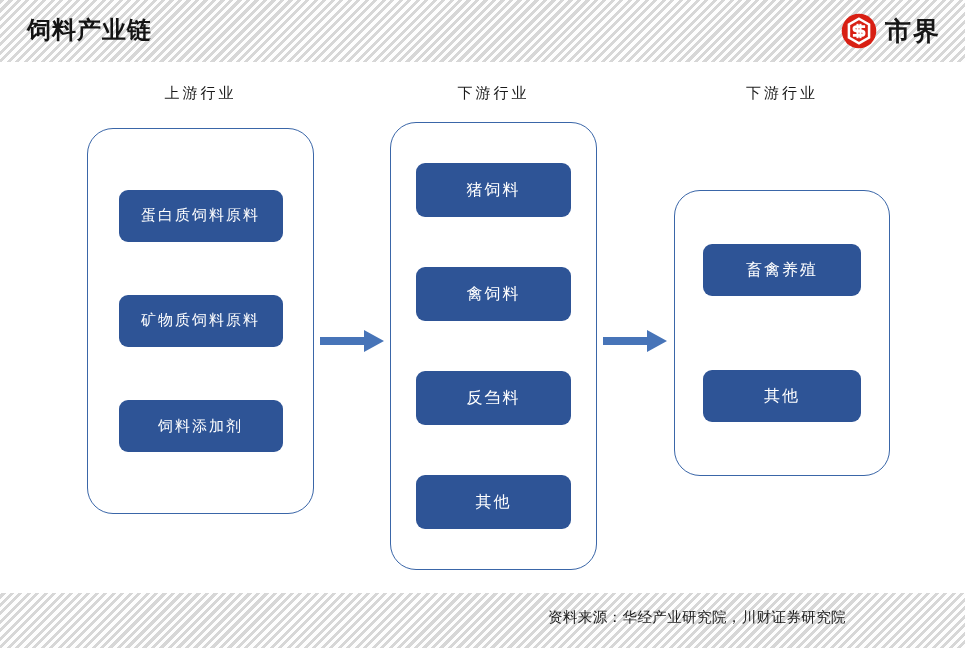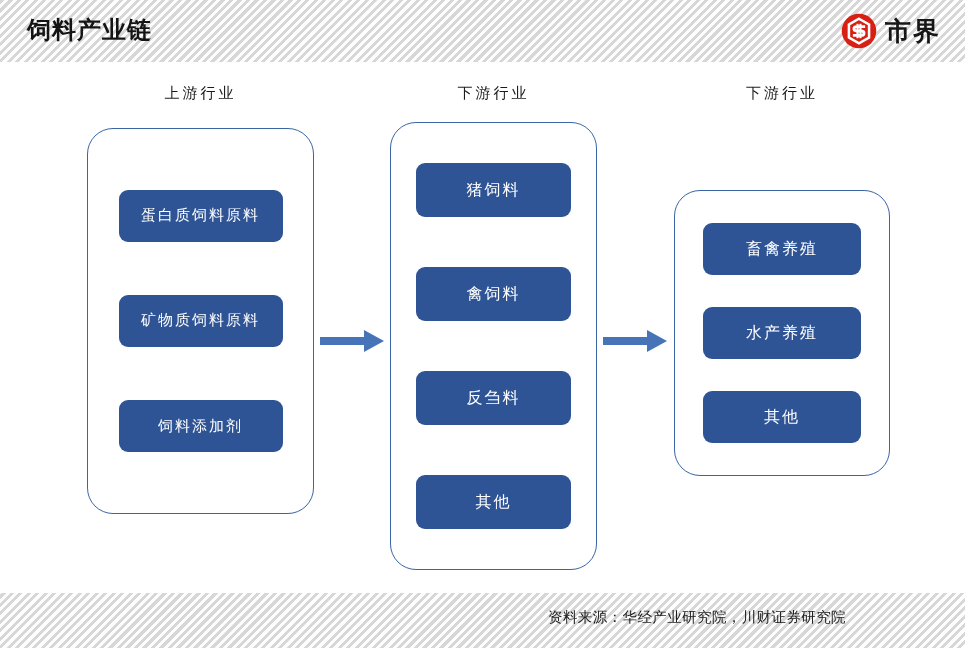--- a/index.html
+++ b/index.html
@@ -237,21 +237,20 @@
       <div class="chain-node">反刍料</div>
       <div class="chain-node">其他</div>
     </div>
 
     <svg id="arrow-mid-down" class="flow-arrow" viewBox="0 0 64 26" preserveAspectRatio="none">
       <path d="M0 9 L44 9 L44 2 L64 13 L44 24 L44 17 L0 17 Z" fill="#4774b8"></path>
     </svg>
 
     <div id="group-down" class="chain-group">
       <div class="chain-node">畜禽养殖</div>
-      <div class="chain-node">水产养殖</div>
       <div class="chain-node">其他</div>
     </div>
 
   </div>
 
   <div id="footer-band" class="stripe-band"></div>
   <div id="source-note">资料来源：华经产业研究院，川财证券研究院</div>
 
 </div>
 

